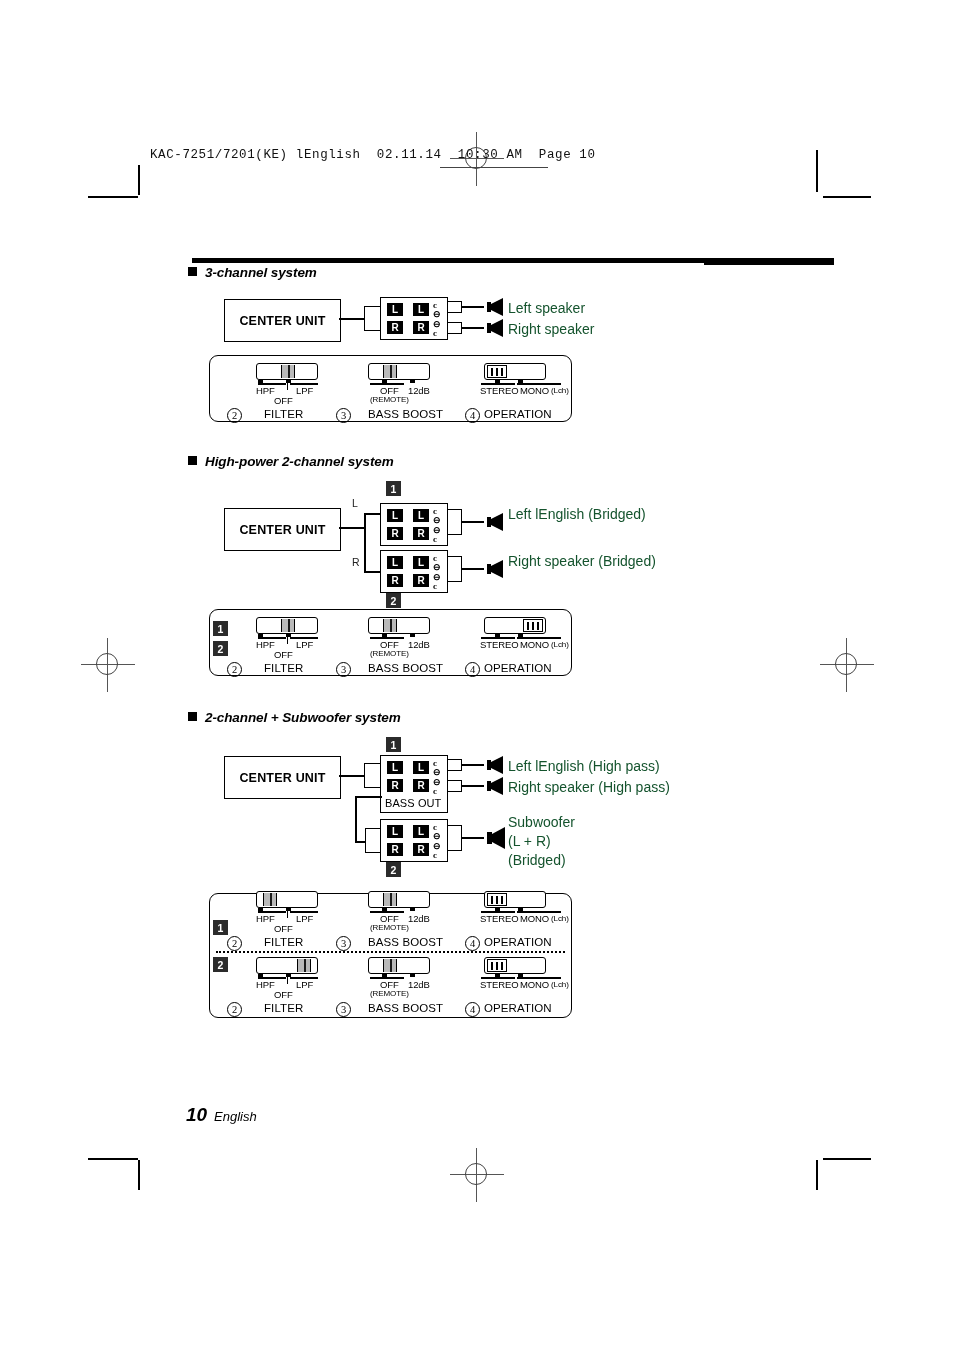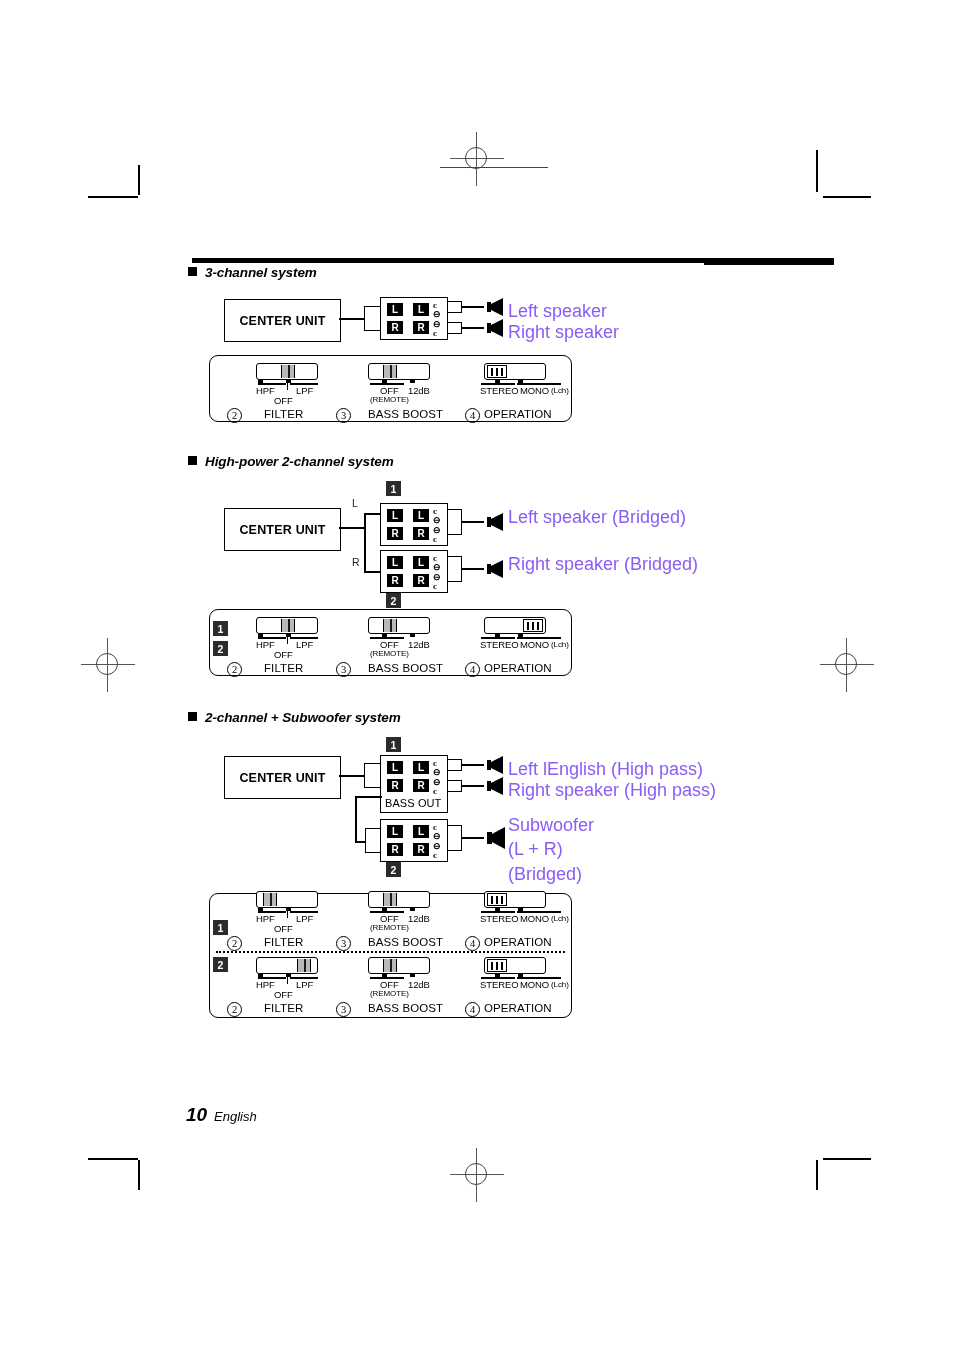--- a/index.html
+++ b/index.html
@@ -60,21 +60,21 @@
 
   
   .stub{position:absolute;border:1.6px solid #000;border-right:none;background:#fff;box-sizing:border-box;}
   
   .lead{position:absolute;border:1.6px solid #000;border-left:none;background:#fff;box-sizing:border-box;}
 
   
   .spk{position:absolute;}
   .spk svg{display:block;}
 
-  .spk-label{position:absolute;font-size:18px;color:#8b5cf6;line-height:1.35;}
+  .spk-label{position:absolute;font-size:14px;color:#14532d;line-height:1.35;}
 
   .badge{position:absolute;background:#2b2b2b;color:#fff;font-size:10.5px;font-weight:bold;
          width:15px;height:15px;display:flex;align-items:center;justify-content:center;}
 
   .lr-lab{position:absolute;font-size:10.5px;color:#222;}
 
   
   .panel{position:absolute;border:1.6px solid #000;border-radius:9px;background:#fff;box-sizing:border-box;}
   .dotrule{position:absolute;height:0;border-top:2px dotted #000;}
 
@@ -126,20 +126,21 @@
     <div class="vl"></div>
       <div class="hl"></div>
       <div class="circ"></div>
   </div>
   <div class="reg" style="left:450px;top:132px;">
     <div class="vl"></div>
       <div class="hl"></div>
       <div class="circ"></div>
   </div>
 
+  <div class="slug">KAC-7251/7201(KE) lEnglish  02.11.14  10:30 AM  Page 10</div>
   <div class="slug-rule"></div>
 
   <div class="title-bar"></div>
 
   <div class="sect-h" style="left:188px;top:265px;">
     <span class="bul"></span><span>3-channel system</span>
   </div>
 
   <div class="cu" style="left:224px;top:299px;width:115px;height:41px;">
     <span>CENTER UNIT</span>
@@ -274,21 +275,21 @@
     <div class="pin" style="left:52px;top:31px;">c</div>
   </div>
   <div class="lead" style="left:448px;top:509px;width:14px;height:26px;"></div>
   <div class="wire" style="left:461px;top:521px;width:23px;height:2.2px;"></div>
   <div class="spk" style="left:483px;top:512px;">
     <svg width="22" height="20" viewBox="0 0 22 20">
         <path d="M20 1 L8 7 L8 13 L20 19 Z" fill="#000"></path>
         <rect x="4" y="5" width="4" height="10" fill="#000"></rect>
       </svg>
   </div>
-  <div class="spk-label" style="left:508px;top:505px;">Left speaker (Bridged)</div>
+  <div class="spk-label" style="left:508px;top:505px;">Left lEnglish (Bridged)</div>
 
   <div class="amp" style="left:380px;top:550px;width:68px;height:43px;">
     <div class="term" style="left:6px;top:5px;">
         <span>L</span>
       </div>
     <div class="term" style="left:6px;top:23px;">
         <span>R</span>
       </div>
     <div class="term" style="left:32px;top:5px;">
         <span>L</span>

